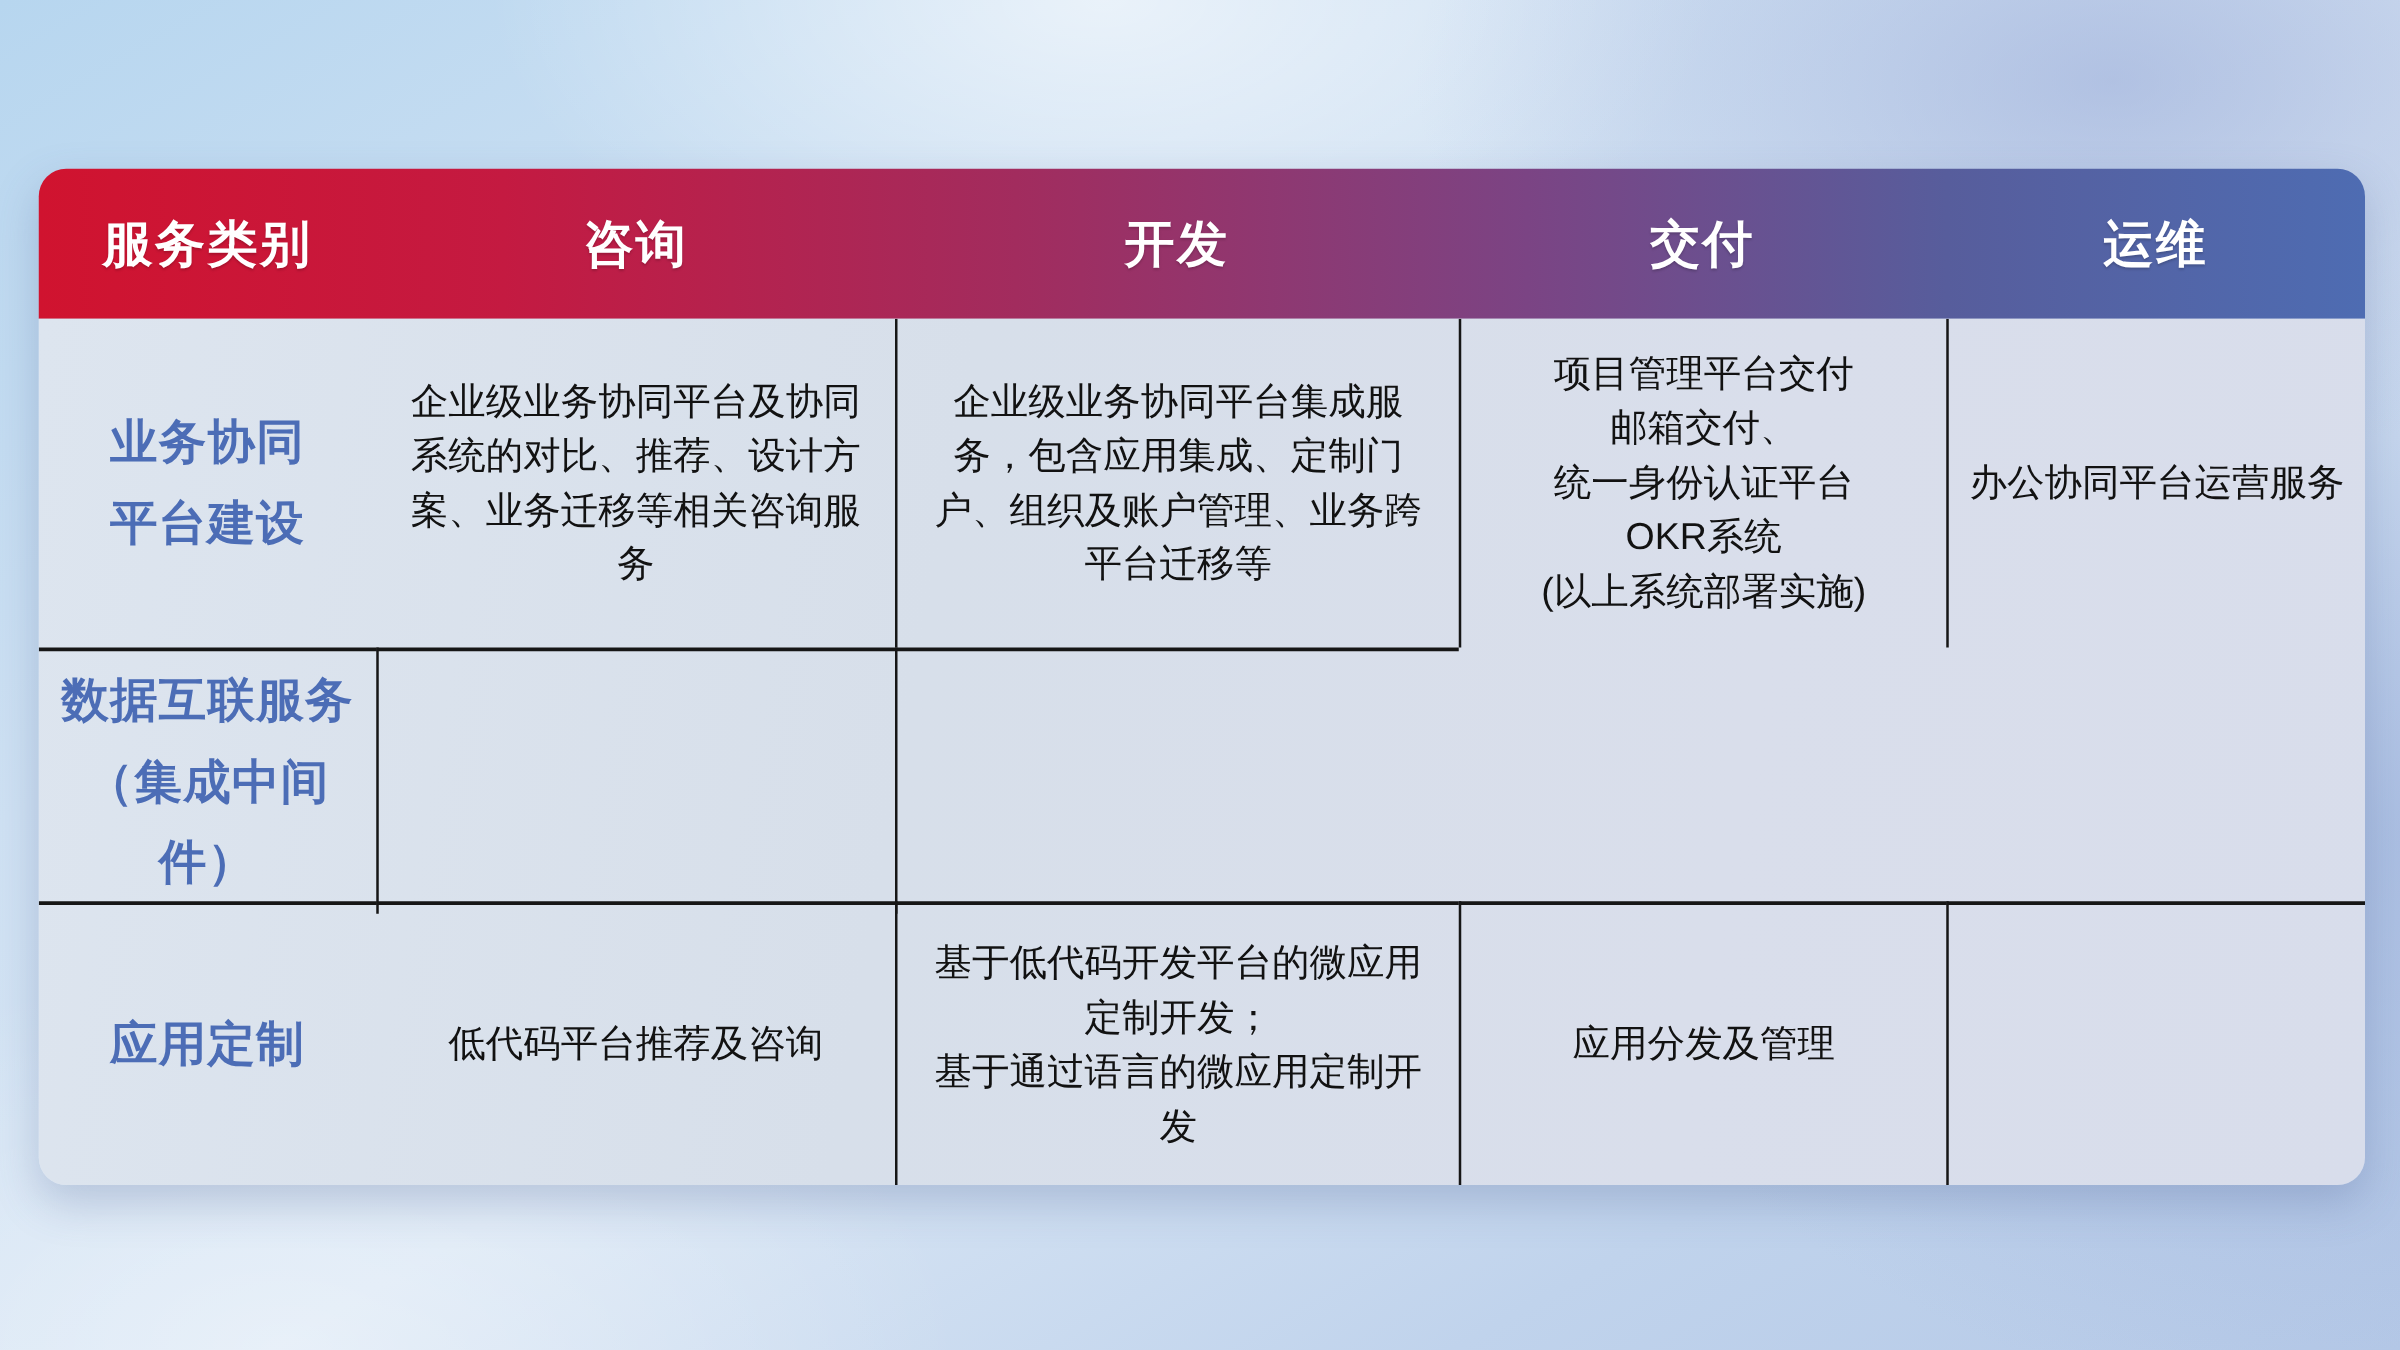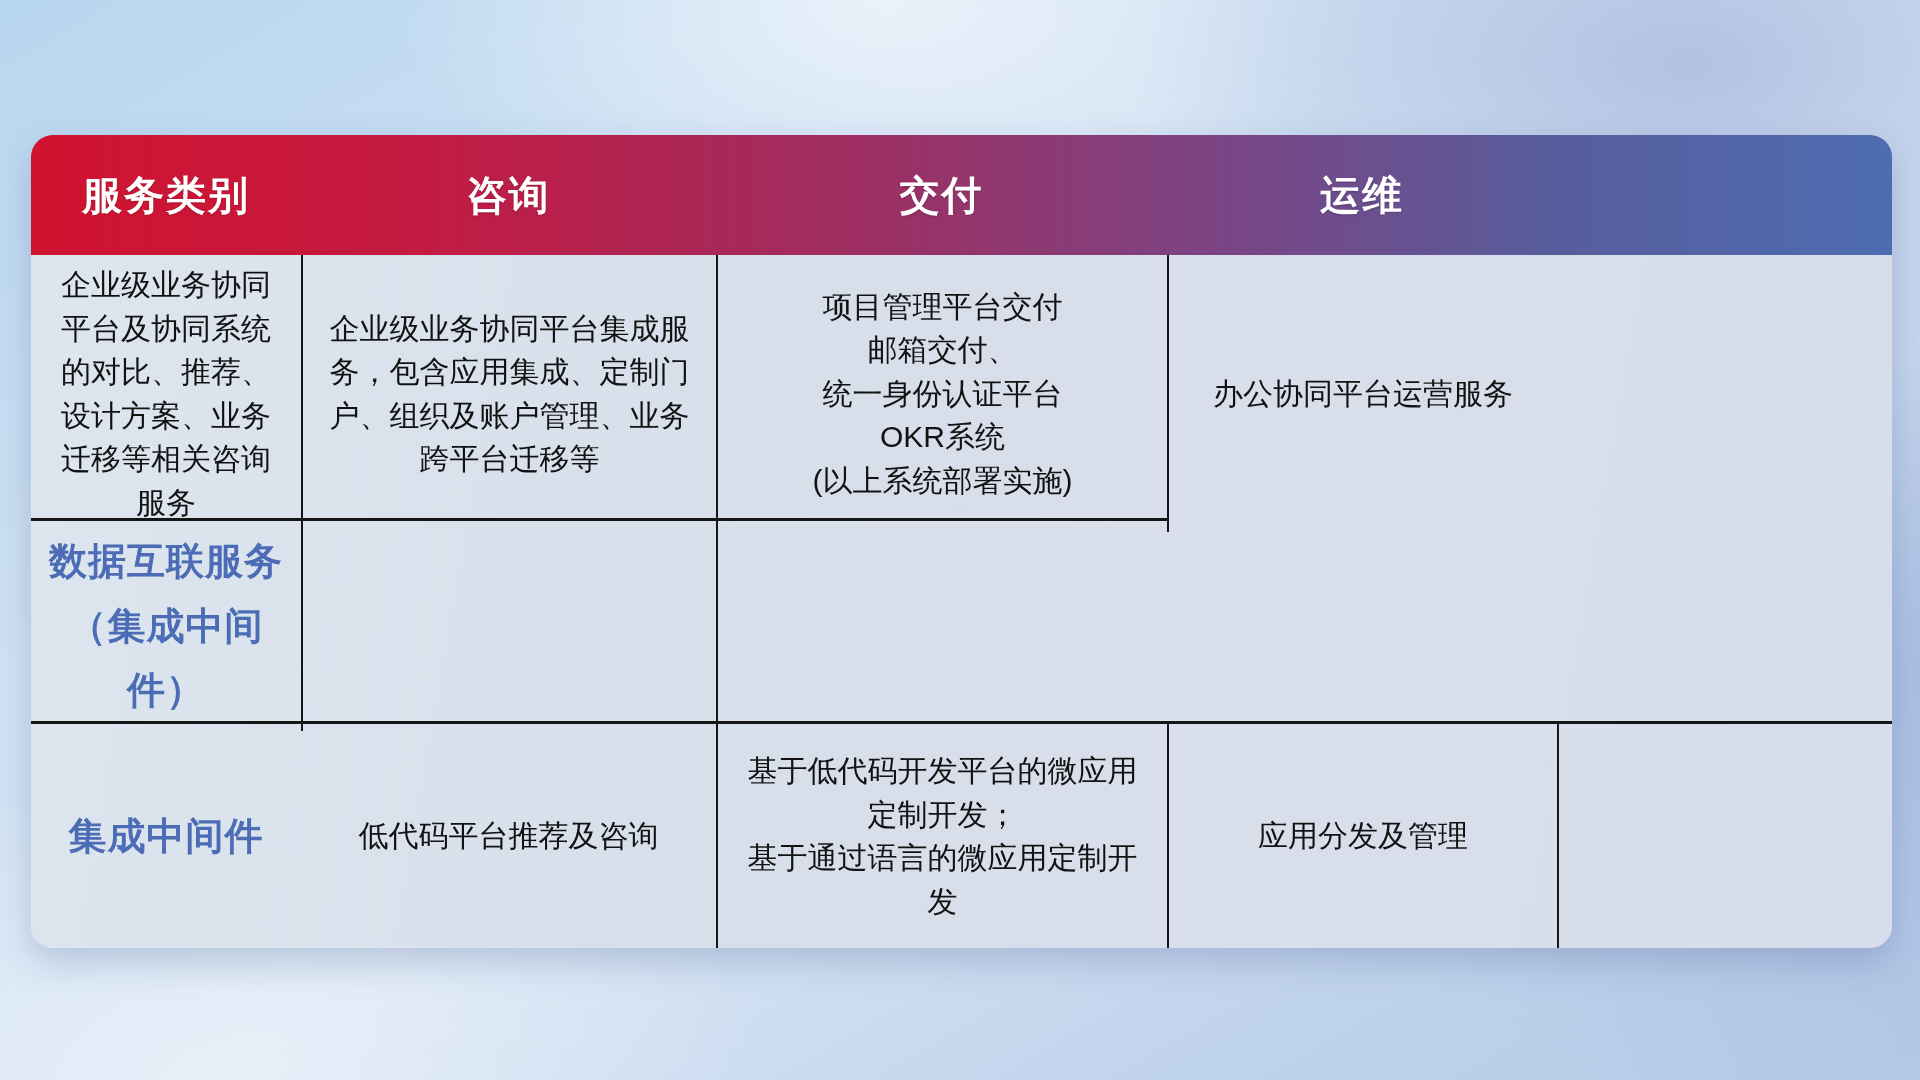--- a/index.html
+++ b/index.html
@@ -85,46 +85,49 @@
   }
 </style>
 </head>
 <body>
 
 <div class="table-wrap">
 
   <div class="grid-row header-row">
     <div class="header-cell">服务类别</div>
     <div class="header-cell">咨询</div>
+    <div class="header-cell">开发</div>
     <div class="header-cell">交付</div>
     <div class="header-cell">运维</div>
   </div>
 
   <div class="body-grid">
 
     <div class="grid-row row-1">
+      <div class="cell category">业务协同
+平台建设</div>
       <div class="cell">企业级业务协同平台及协同系统的对比、推荐、设计方案、业务迁移等相关咨询服务</div>
       <div class="cell sep">企业级业务协同平台集成服务，包含应用集成、定制门户、组织及账户管理、业务跨平台迁移等</div>
       <div class="cell sep">项目管理平台交付
 邮箱交付、
 统一身份认证平台
 OKR系统
 (以上系统部署实施)</div>
       <div class="cell sep">办公协同平台运营服务</div>
     </div>
 
     <div class="grid-row row-2">
       <div class="cell category">数据互联服务
 （集成中间件）</div>
       <div class="cell sep"></div>
       <div class="cell sep"></div>
     </div>
 
     <div class="grid-row row-3">
-      <div class="cell category">集成中间件</div>
+      <div class="cell category">应用定制</div>
       <div class="cell">低代码平台推荐及咨询</div>
       <div class="cell sep">基于低代码开发平台的微应用定制开发；
 基于通过语言的微应用定制开发</div>
       <div class="cell sep">应用分发及管理</div>
       <div class="cell sep"></div>
     </div>
 
   </div>
 </div>
 

